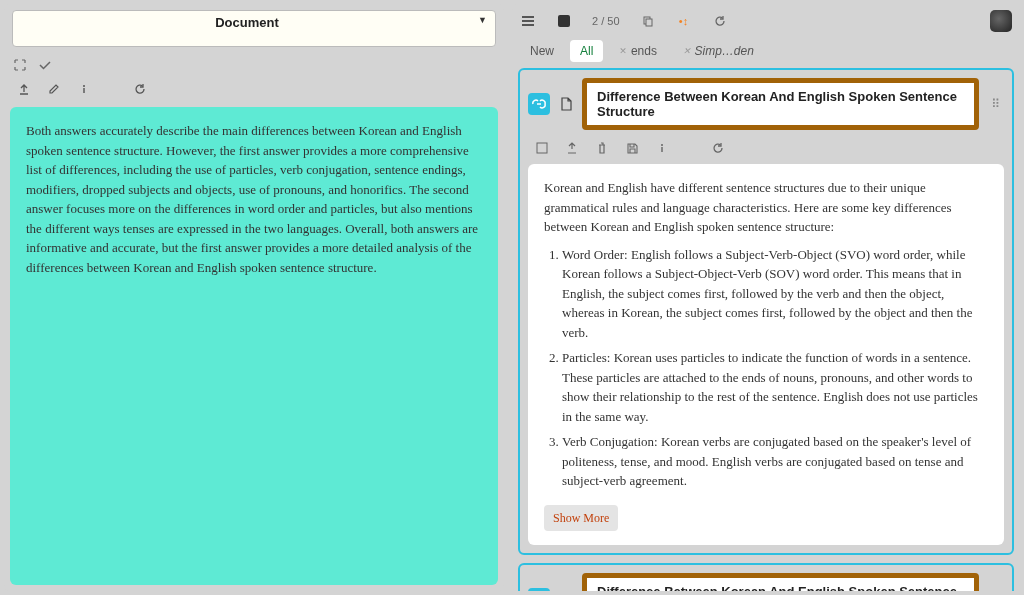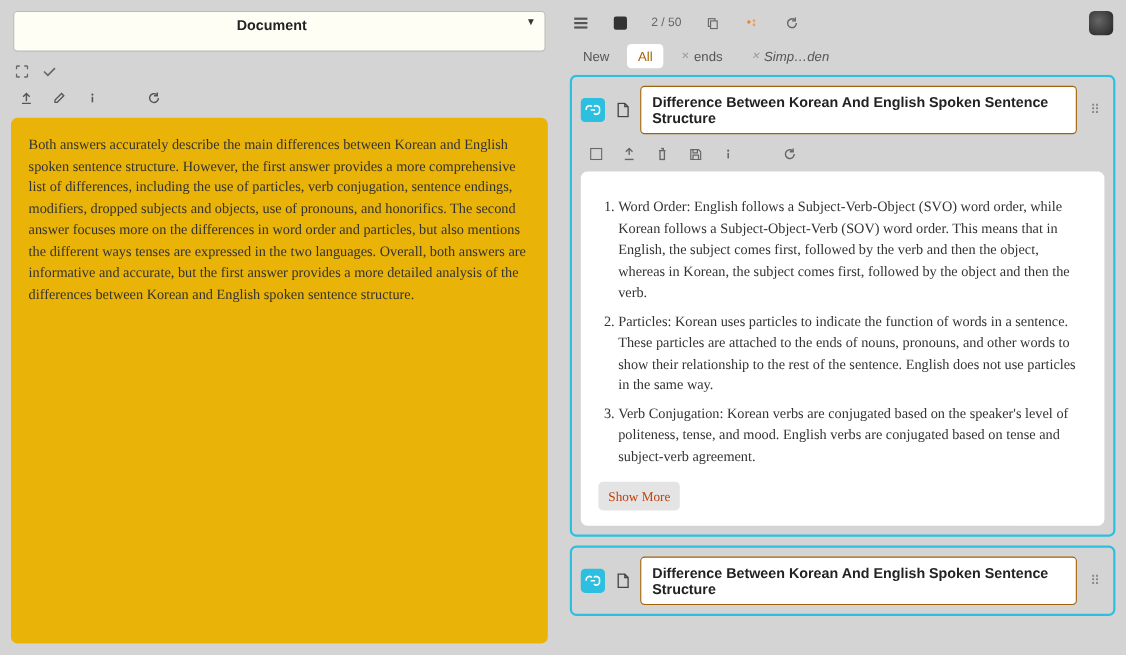--- a/index.html
+++ b/index.html
@@ -14,43 +14,43 @@
 .title-row { display: flex; align-items: center; padding: 4px 8px; gap: 6px; }
 .expand-icon { width: 16px; height: 16px; display: flex; align-items: center; justify-content: center; color: #555; cursor: pointer; }
 .title-input { flex: 1; background: #fff; border: 1px solid #ccc; border-radius: 4px; padding: 6px 10px; font-weight: bold; font-family: Arial, sans-serif; font-size: 14px; }
 .model-pill { display: flex; align-items: center; gap: 6px; background: #c8c8c8; border: 1px solid #aaa; border-radius: 4px; padding: 4px 8px; font-family: Arial, sans-serif; font-size: 12px; }
 .play-btn { width: 20px; height: 20px; background: #e0e0e0; border-radius: 3px; display: flex; align-items: center; justify-content: center; cursor: pointer; }
 .model-logo { width: 12px; height: 12px; background: #f58220; display: inline-block; }
 .gear { color: #666; cursor: pointer; }
 .check { color: #666; cursor: pointer; padding: 0 4px; }
 .icon-row { display: flex; align-items: center; gap: 14px; padding: 4px 12px; color: #555; font-size: 12px; }
 .icon-btn { cursor: pointer; display: inline-flex; align-items: center; justify-content: center; width: 16px; height: 16px; }
-.content-box { background: #eab308; border-radius: 6px; margin: 6px; padding: 14px 16px; flex: 1; overflow: auto; line-height: 1.5; font-size: 13px; color: #333; }
+.content-box { background: #5eead4; border-radius: 6px; margin: 6px; padding: 14px 16px; flex: 1; overflow: auto; line-height: 1.5; font-size: 13px; color: #333; }
 
 .right-top { display: flex; align-items: center; padding: 6px 8px; gap: 20px; font-family: Arial, sans-serif; font-size: 11px; color: #444; }
 .mini-icon { width: 16px; height: 16px; display: flex; align-items: center; justify-content: center; cursor: pointer; }
 .lines-icon { display: flex; flex-direction: column; gap: 2px; }
 .lines-icon span { display: block; width: 12px; height: 2px; background: #555; }
 .stop-box { width: 12px; height: 12px; background: #333; border-radius: 2px; }
 .page-count { color: #666; }
 .compress-icon { font-size: 11px; color: #f58220; }
 .avatar { width: 22px; height: 22px; border-radius: 5px; background: radial-gradient(circle at 40% 40%, #666, #222); margin-left: auto; cursor: pointer; }
 
 .tabs { display: flex; align-items: center; gap: 6px; padding: 2px 8px 6px; font-family: Arial, sans-serif; font-size: 12px; }
 .tab { display: flex; align-items: center; gap: 4px; padding: 4px 10px; border-radius: 4px; cursor: pointer; color: #555; }
-.tab.active { background: #fff; color: #a16207; }
+.tab.active { background: #fff; color: #15803d; }
 .tab .x { color: #999; font-size: 9px; }
 .tab.italic { font-style: italic; }
 
 .cards-scroll { flex: 1; overflow: auto; padding: 0 6px 6px; display: flex; flex-direction: column; gap: 8px; }
 .card { border: 2px solid #2cbfe0; border-radius: 6px; background: #d4d4d4; }
 .card-header { display: flex; align-items: center; gap: 8px; padding: 8px; }
 .link-badge { width: 22px; height: 22px; background: #2cbfe0; border-radius: 4px; display: flex; align-items: center; justify-content: center; color: #fff; font-size: 11px; }
 .doc-icon { width: 16px; height: 16px; display: flex; align-items: center; justify-content: center; color: #444; }
-.card-title { flex: 1; background: #fff; border: 1px solid #a16207; border-radius: 4px; padding: 6px 10px; font-weight: bold; font-family: Arial, sans-serif; font-size: 13px; }
+.card-title { flex: 1; background: #fff; border: 5px solid #a16207; border-radius: 4px; padding: 6px 10px; font-weight: bold; font-family: Arial, sans-serif; font-size: 13px; }
 .grip { color: #888; cursor: grab; padding: 0 4px; font-size: 12px; }
 .card-toolbar { display: flex; align-items: center; gap: 14px; padding: 2px 14px 8px; color: #555; }
 .card-body { background: #fff; border-radius: 6px; margin: 0 8px 8px; padding: 14px 16px; line-height: 1.5; font-size: 13px; color: #333; }
 .card-body ol { padding-left: 18px; margin-top: 8px; }
 .card-body li { margin-bottom: 6px; }
 .show-more { display: inline-block; background: #e4e4e4; border-radius: 4px; padding: 4px 9px; margin-top: 8px; font-family: Liberation Serif, serif; font-size: 12px; cursor: pointer; color: #c2410c; }
 svg { display: block; }
 </style>
 </head>
 <body>
@@ -190,20 +190,21 @@
             </span>
           <span style="flex:0 0 12px"></span>
           <span class="icon-btn">
               <svg width="12" height="12" viewBox="0 0 12 12">
                 <path d="M10 6 A4 4 0 1 1 8.5 3" stroke="#666" stroke-width="1.3" fill="none"></path>
                 <path d="M9 1 L9 4 L6 4" stroke="#666" stroke-width="1.3" fill="none"></path>
               </svg>
             </span>
         </div>
         <div class="card-body">
+          <p>Korean and English have different sentence structures due to their unique grammatical rules and language characteristics. Here are some key differences between Korean and English spoken sentence structure:</p>
           <ol>
             <li>Word Order: English follows a Subject-Verb-Object (SVO) word order, while Korean follows a Subject-Object-Verb (SOV) word order. This means that in English, the subject comes first, followed by the verb and then the object, whereas in Korean, the subject comes first, followed by the object and then the verb.</li>
             <li>Particles: Korean uses particles to indicate the function of words in a sentence. These particles are attached to the ends of nouns, pronouns, and other words to show their relationship to the rest of the sentence. English does not use particles in the same way.</li>
             <li>Verb Conjugation: Korean verbs are conjugated based on the speaker's level of politeness, tense, and mood. English verbs are conjugated based on tense and subject-verb agreement.</li>
           </ol>
           <span class="show-more">Show More</span>
         </div>
       </div>
 
       <div class="card">

